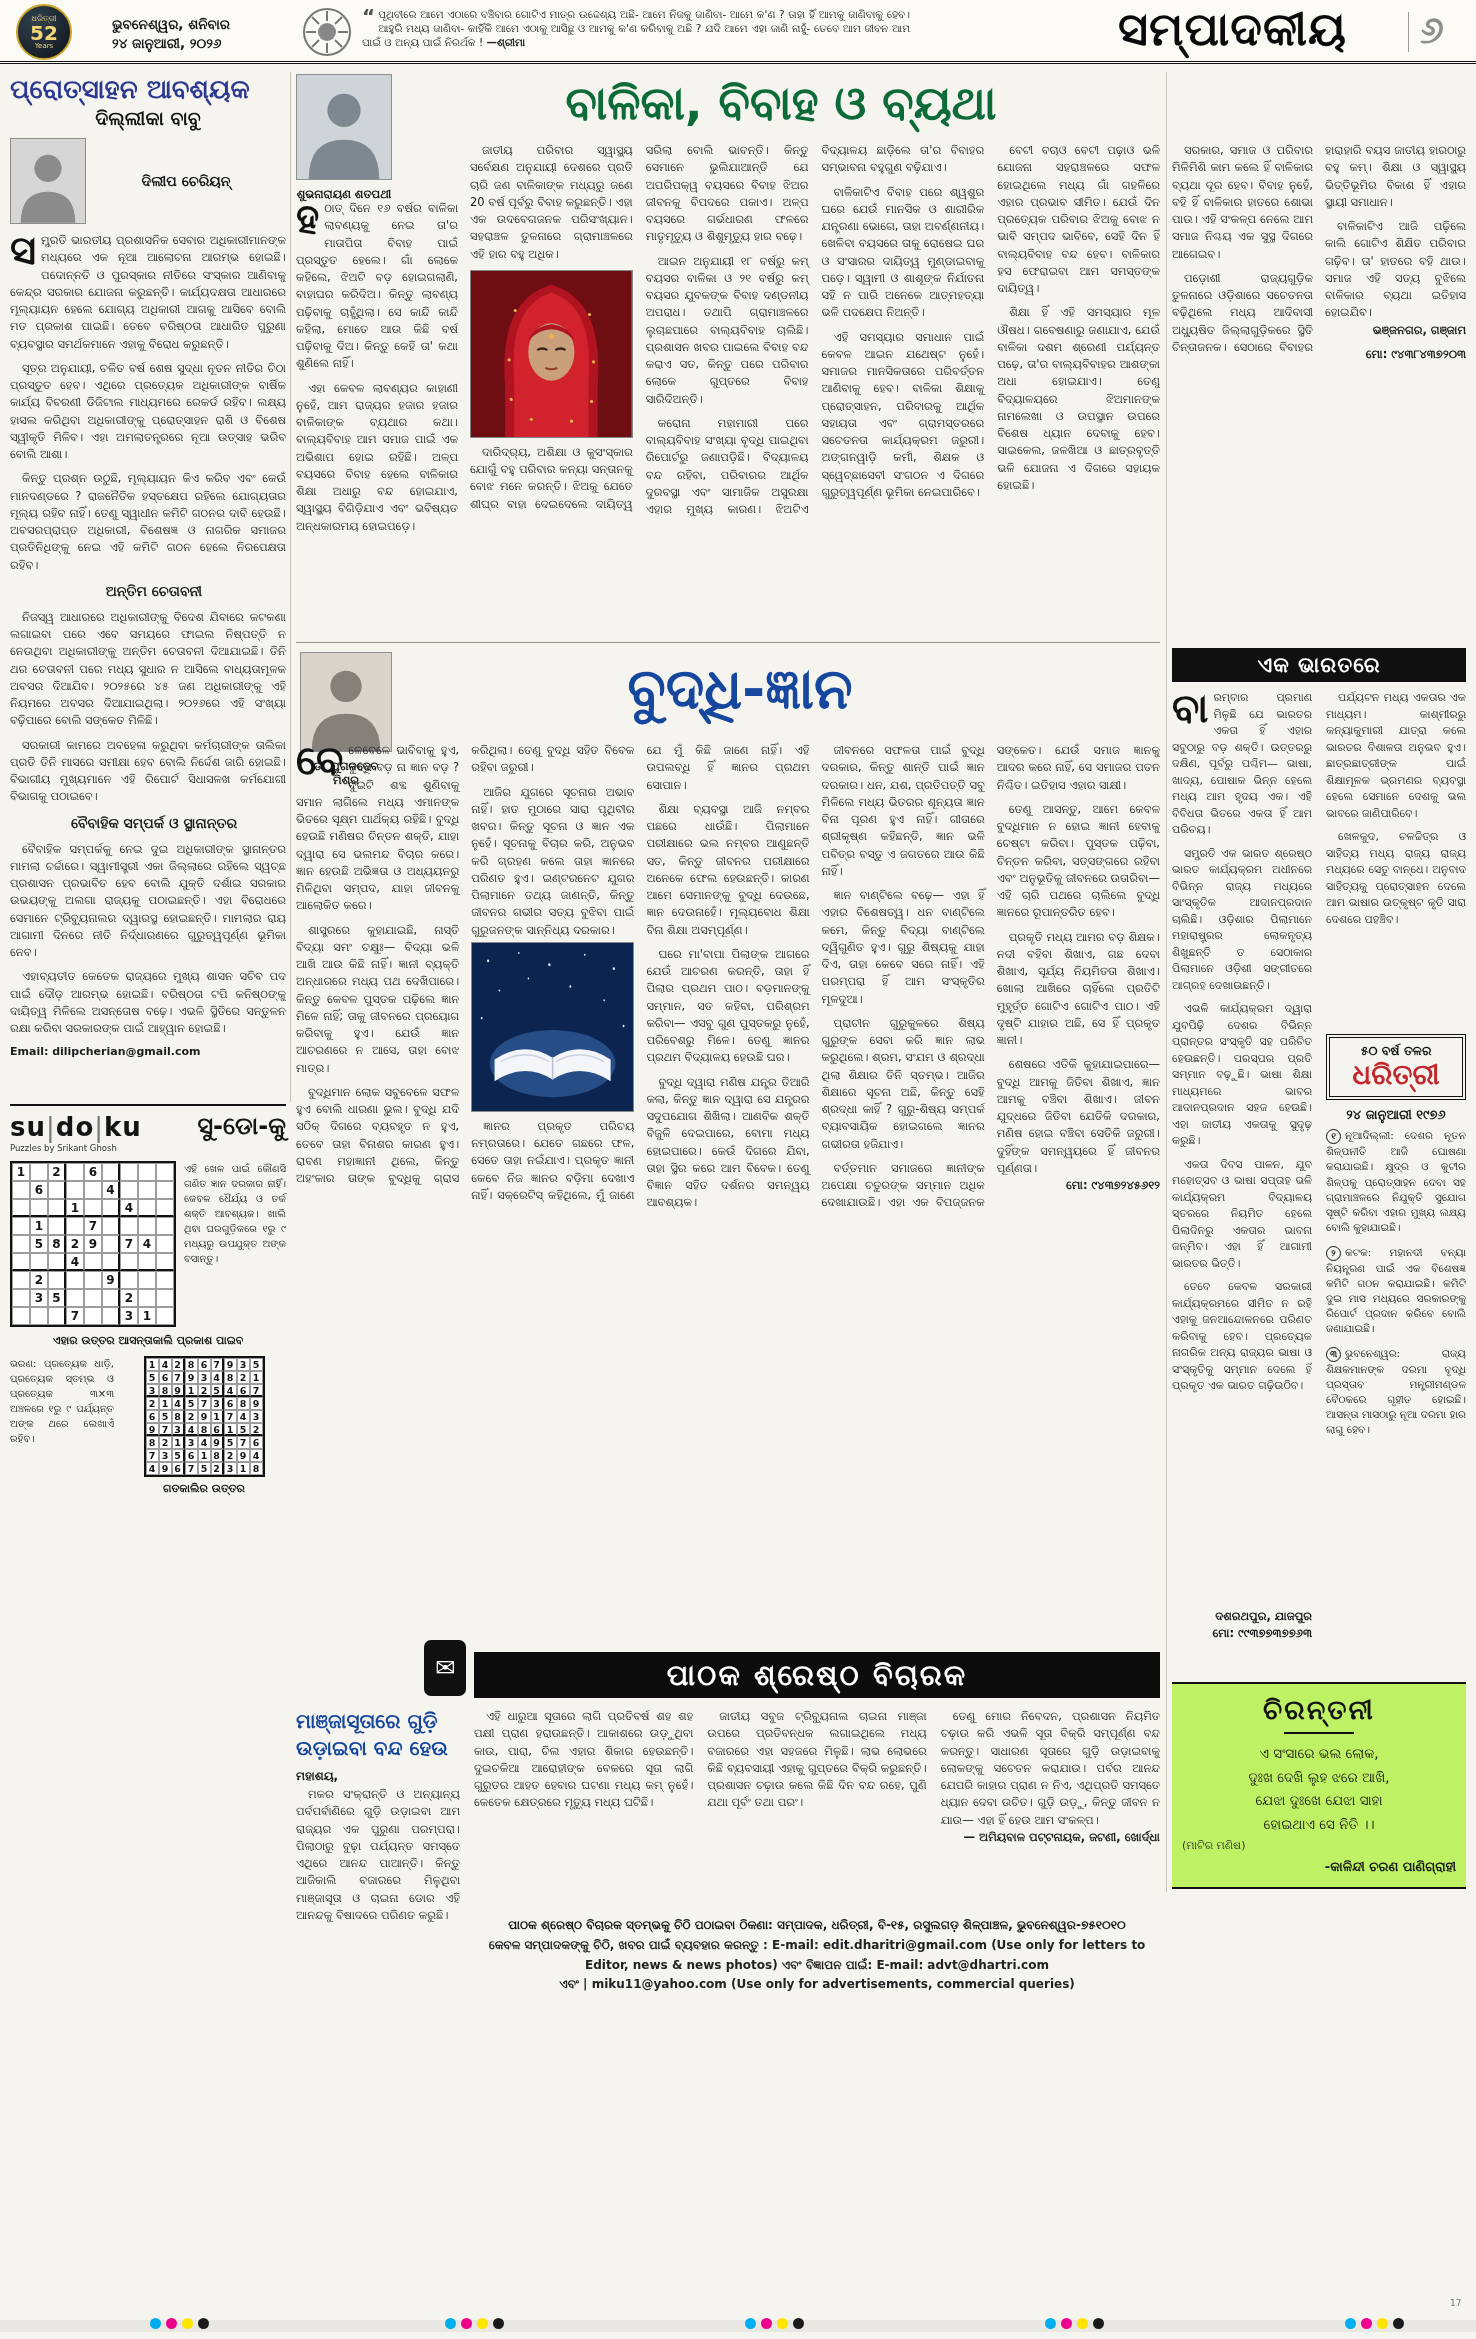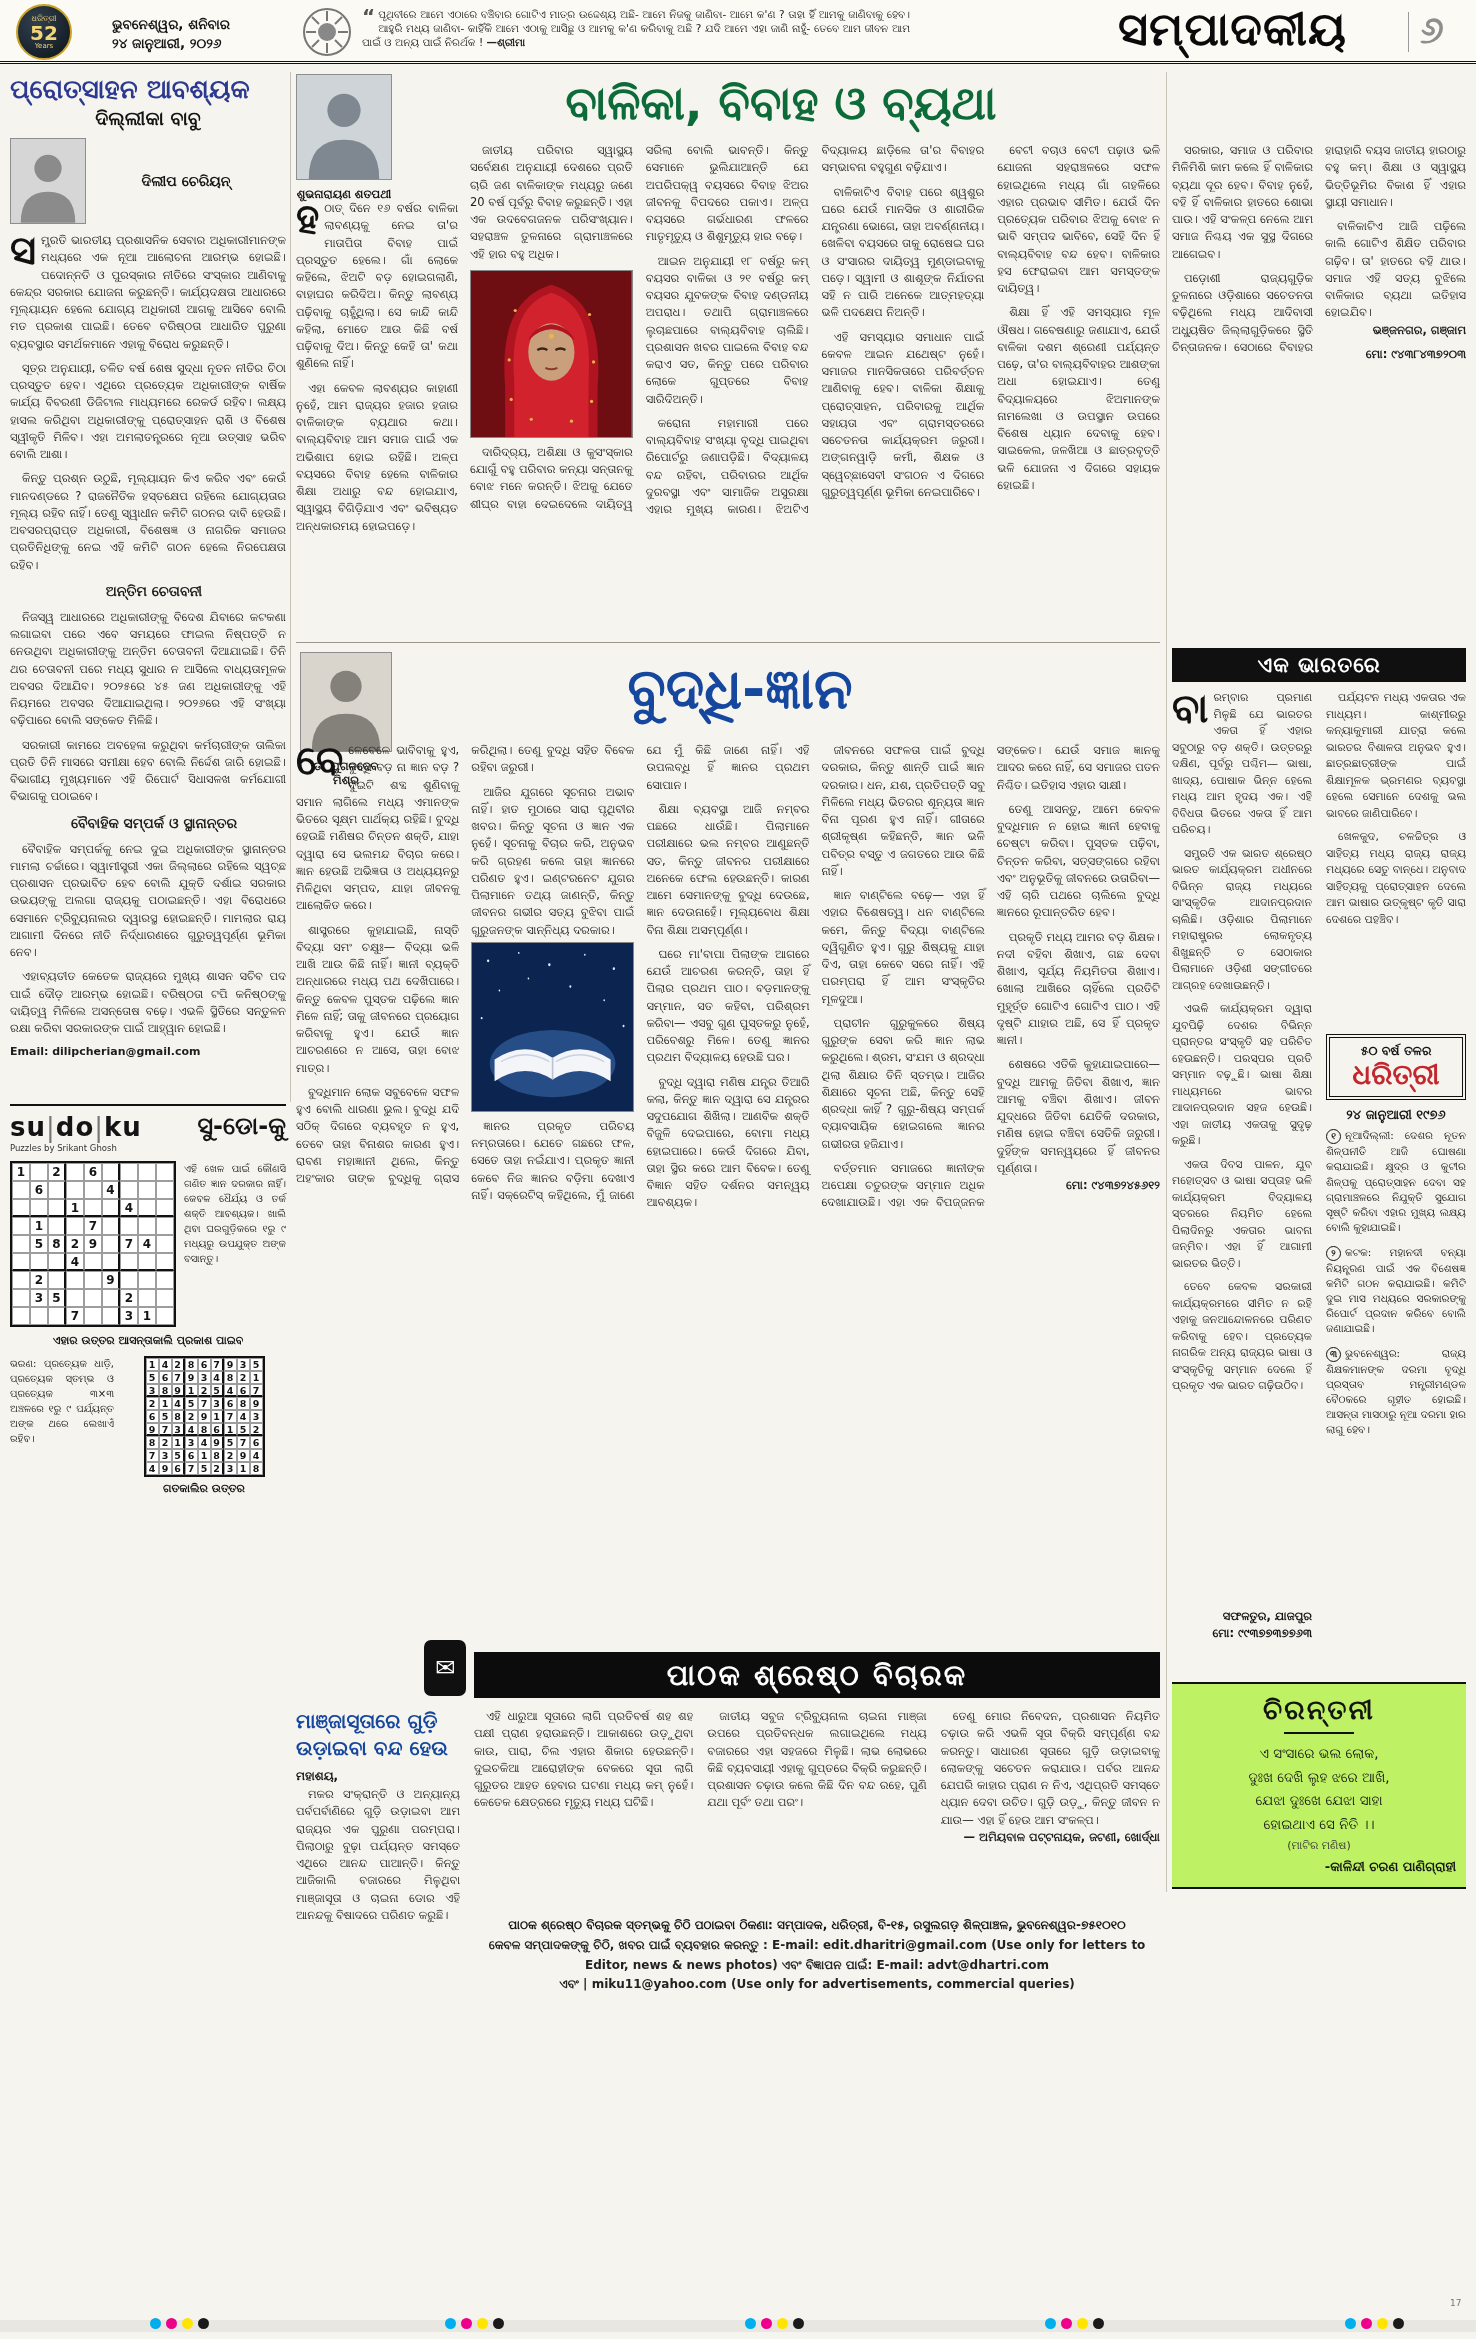--- a/index.html
+++ b/index.html
@@ -82,21 +82,21 @@
   .fy-label{font-size:12.5px;font-weight:800}
   .fy-brand{font-size:28px;font-weight:900;color:#c1272d;line-height:1.15}
   .fy-date{text-align:center;font-weight:800;font-size:13px;margin:7px 0 5px}
   .fy-item{font-size:10.5px;line-height:1.45;text-align:justify;margin-bottom:9px}
   .fy-num{display:inline-block;width:15px;height:15px;border:1px solid #111;border-radius:50%;text-align:center;font-size:9px;line-height:13px;font-weight:800;margin-right:4px}
   
   .chir{left:1172px;top:1682px;width:294px;border-top:2px solid #111;border-bottom:2px solid #111;padding:10px 10px 12px;background:#bef264}
   .chir-title{text-align:center;font-family:"DejaVu Serif","Liberation Serif",serif;font-size:27px;font-weight:900;letter-spacing:2px}
   .chir-rule{width:70px;height:2px;background:#111;margin:6px auto 8px}
   .chir-line{text-align:center;font-size:13.5px;line-height:1.75}
-  .chir-src{text-align:center;font-size:11px;color:#333;margin-top:2px}
+  .chir-src{text-align:left;font-size:11px;color:#333;margin-top:2px}
   .chir-attr{text-align:right;font-weight:800;font-size:13px;margin-top:7px}
   
   .env{left:424px;top:1640px;width:42px;height:56px;background:#101010;border-radius:7px;display:flex;align-items:center;justify-content:center;color:#fff;font-size:24px}
   .letters-banner{left:474px;top:1652px;width:686px;height:46px;background:#0c0c0c;color:#fff;font-size:29px;font-weight:900;text-align:center;line-height:46px;letter-spacing:2px}
   .letter-left{left:296px;top:1708px;width:164px;height:286px;overflow:hidden}
   .letter-head{color:#16479e;font-size:20px;font-weight:900;line-height:1.35;margin-bottom:7px}
   .salut{font-weight:800;font-size:12px;margin-bottom:3px}
   .letter-body{left:474px;top:1708px;width:686px;height:198px;column-count:3;column-gap:14px;overflow:hidden}
   .letter-footer{left:474px;top:1916px;width:686px;text-align:center;font-size:12px;line-height:1.65}
   .letter-footer .l1{font-weight:800}
@@ -296,21 +296,21 @@
   <div class="body-text">
     <p class="lead"><span class="dropcap">ବା</span><span>ରମ୍ବାର ପ୍ରମାଣ ମିଳୁଛି ଯେ ଭାରତର ଏକତା ହିଁ ଏହାର ସବୁଠାରୁ ବଡ଼ ଶକ୍ତି। ଉତ୍ତରରୁ ଦକ୍ଷିଣ, ପୂର୍ବରୁ ପଶ୍ଚିମ— ଭାଷା, ଖାଦ୍ୟ, ପୋଷାକ ଭିନ୍ନ ହେଲେ ମଧ୍ୟ ଆମ ହୃଦୟ ଏକ। ଏହି ବିବିଧତା ଭିତରେ ଏକତା ହିଁ ଆମ ପରିଚୟ।</span></p>
     <div>
         <p>ସମ୍ପ୍ରତି ଏକ ଭାରତ ଶ୍ରେଷ୍ଠ ଭାରତ କାର୍ଯ୍ୟକ୍ରମ ଅଧୀନରେ ବିଭିନ୍ନ ରାଜ୍ୟ ମଧ୍ୟରେ ସାଂସ୍କୃତିକ ଆଦାନପ୍ରଦାନ ଚାଲିଛି। ଓଡ଼ିଶାର ପିଲାମାନେ ମହାରାଷ୍ଟ୍ରର ଲୋକନୃତ୍ୟ ଶିଖୁଛନ୍ତି ତ ସେଠାକାର ପିଲାମାନେ ଓଡ଼ିଶୀ ସଙ୍ଗୀତରେ ଆଗ୍ରହ ଦେଖାଉଛନ୍ତି।</p>
         <p>ଏଭଳି କାର୍ଯ୍ୟକ୍ରମ ଦ୍ୱାରା ଯୁବପିଢ଼ି ଦେଶର ବିଭିନ୍ନ ପ୍ରାନ୍ତର ସଂସ୍କୃତି ସହ ପରିଚିତ ହେଉଛନ୍ତି। ପରସ୍ପର ପ୍ରତି ସମ୍ମାନ ବଢ଼ୁଛି। ଭାଷା ଶିକ୍ଷା ମାଧ୍ୟମରେ ଭାବର ଆଦାନପ୍ରଦାନ ସହଜ ହେଉଛି। ଏହା ଜାତୀୟ ଏକତାକୁ ସୁଦୃଢ଼ କରୁଛି।</p>
         <p>ଏକତା ଦିବସ ପାଳନ, ଯୁବ ମହୋତ୍ସବ ଓ ଭାଷା ସପ୍ତାହ ଭଳି କାର୍ଯ୍ୟକ୍ରମ ବିଦ୍ୟାଳୟ ସ୍ତରରେ ନିୟମିତ ହେଲେ ପିଲାଦିନରୁ ଏକତାର ଭାବନା ଜନ୍ମିବ। ଏହା ହିଁ ଆଗାମୀ ଭାରତର ଭିତ୍ତି।</p>
         <p>ତେବେ କେବଳ ସରକାରୀ କାର୍ଯ୍ୟକ୍ରମରେ ସୀମିତ ନ ରହି ଏହାକୁ ଜନଆନ୍ଦୋଳନରେ ପରିଣତ କରିବାକୁ ହେବ। ପ୍ରତ୍ୟେକ ନାଗରିକ ଅନ୍ୟ ରାଜ୍ୟର ଭାଷା ଓ ସଂସ୍କୃତିକୁ ସମ୍ମାନ ଦେଲେ ହିଁ ପ୍ରକୃତ ଏକ ଭାରତ ଗଢ଼ିଉଠିବ।</p>
       </div>
   </div>
   <div class="eb-sig">
-    <div>ସଫଳତୁର, ଯାଜପୁର</div>
+    <div>ଦଶରଥପୁର, ଯାଜପୁର</div>
     <div>ମୋ: ୯୯୩୭୭୩୭୭୬୩</div>
   </div>
 </section>
 <section class="abs eb-colB">
   <div class="toptext body-text">
     <div>
         <p>ପର୍ଯ୍ୟଟନ ମଧ୍ୟ ଏକତାର ଏକ ମାଧ୍ୟମ। କାଶ୍ମୀରରୁ କନ୍ୟାକୁମାରୀ ଯାତ୍ରା କଲେ ଭାରତର ବିଶାଳତା ଅନୁଭବ ହୁଏ। ଛାତ୍ରଛାତ୍ରୀଙ୍କ ପାଇଁ ଶିକ୍ଷାମୂଳକ ଭ୍ରମଣର ବ୍ୟବସ୍ଥା ହେଲେ ସେମାନେ ଦେଶକୁ ଭଲ ଭାବରେ ଜାଣିପାରିବେ।</p>
         <p>ଖେଳକୁଦ, ଚଳଚ୍ଚିତ୍ର ଓ ସାହିତ୍ୟ ମଧ୍ୟ ରାଜ୍ୟ ରାଜ୍ୟ ମଧ୍ୟରେ ସେତୁ ବାନ୍ଧେ। ଅନୁବାଦ ସାହିତ୍ୟକୁ ପ୍ରୋତ୍ସାହନ ଦେଲେ ଆମ ଭାଷାର ଉତ୍କୃଷ୍ଟ କୃତି ସାରା ଦେଶରେ ପହଞ୍ଚିବ।</p>
       </div>
   </div>

